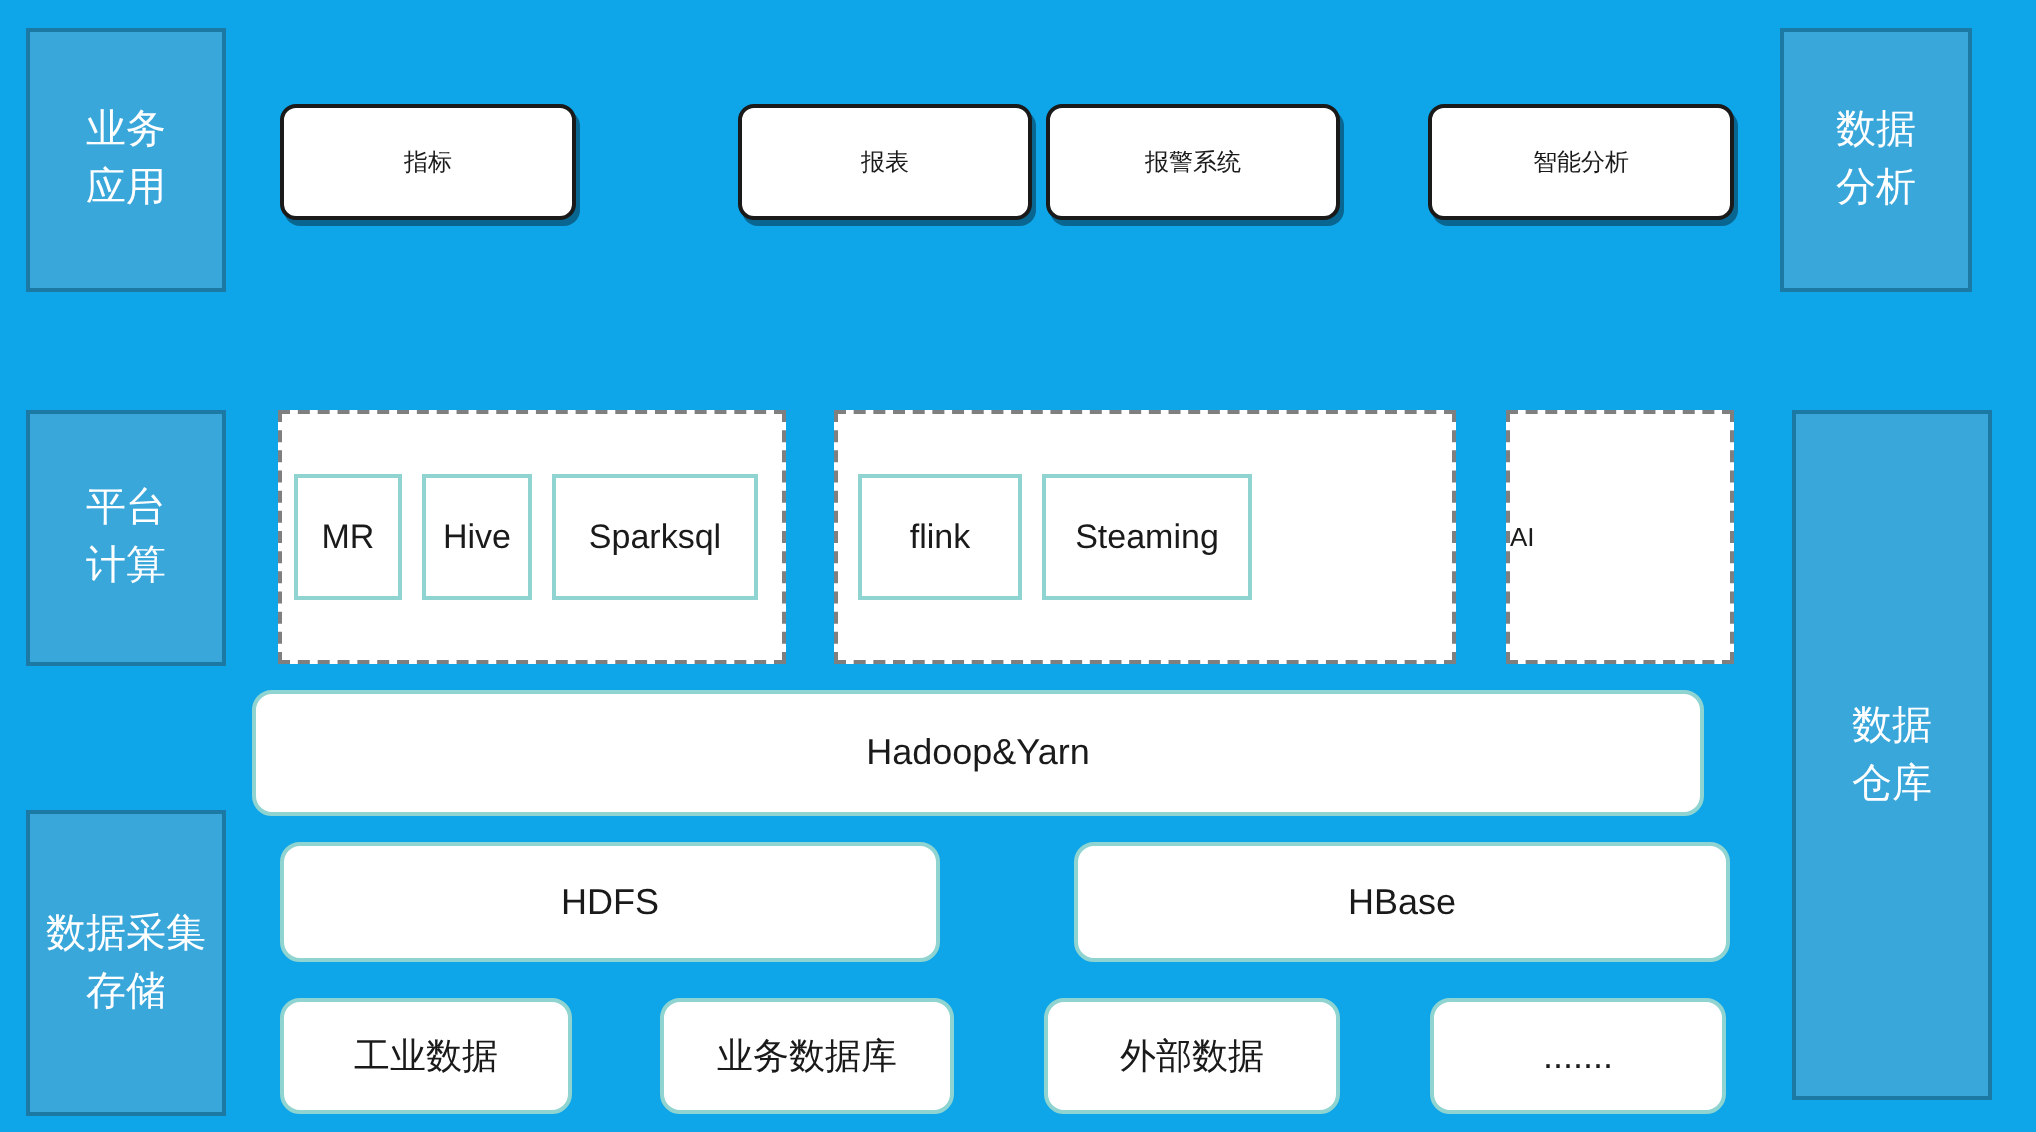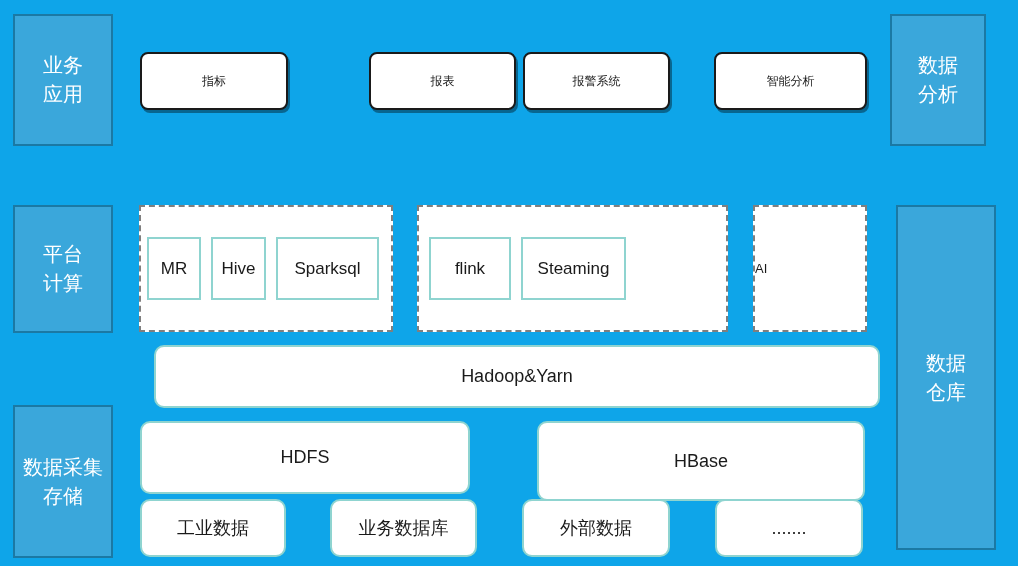--- a/index.html
+++ b/index.html
@@ -92,28 +92,28 @@
     </div>
     <div class="teal-box" style="width:105px;">
       <span>Steaming</span>
     </div>
   </div>
 
   <div class="box dashed-box centered" style="left:753px;top:205px;width:114px;height:127px;">
     <span>AI</span>
   </div>
 
-  <div class="box round-teal" style="left:154px;top:345px;width:726px;height:63px;">
+  <div class="box round-teal" style="left:126px;top:345px;width:726px;height:63px;">
     <span>Hadoop&amp;Yarn</span>
   </div>
 
-  <div class="box round-teal" style="left:140px;top:421px;width:330px;height:73px;">
+  <div class="box round-teal" style="left:140px;top:421px;width:330px;height:60px;">
     <span>HDFS</span>
   </div>
-  <div class="box round-teal" style="left:537px;top:421px;width:328px;height:80px;">
+  <div class="box round-teal" style="left:537px;top:421px;width:328px;height:60px;">
     <span>HBase</span>
   </div>
 
   <div class="box round-teal" style="left:140px;top:499px;width:146px;height:58px;">
     <span>工业数据</span>
   </div>
   <div class="box round-teal" style="left:330px;top:499px;width:147px;height:58px;">
     <span>业务数据库</span>
   </div>
   <div class="box round-teal" style="left:522px;top:499px;width:148px;height:58px;">

